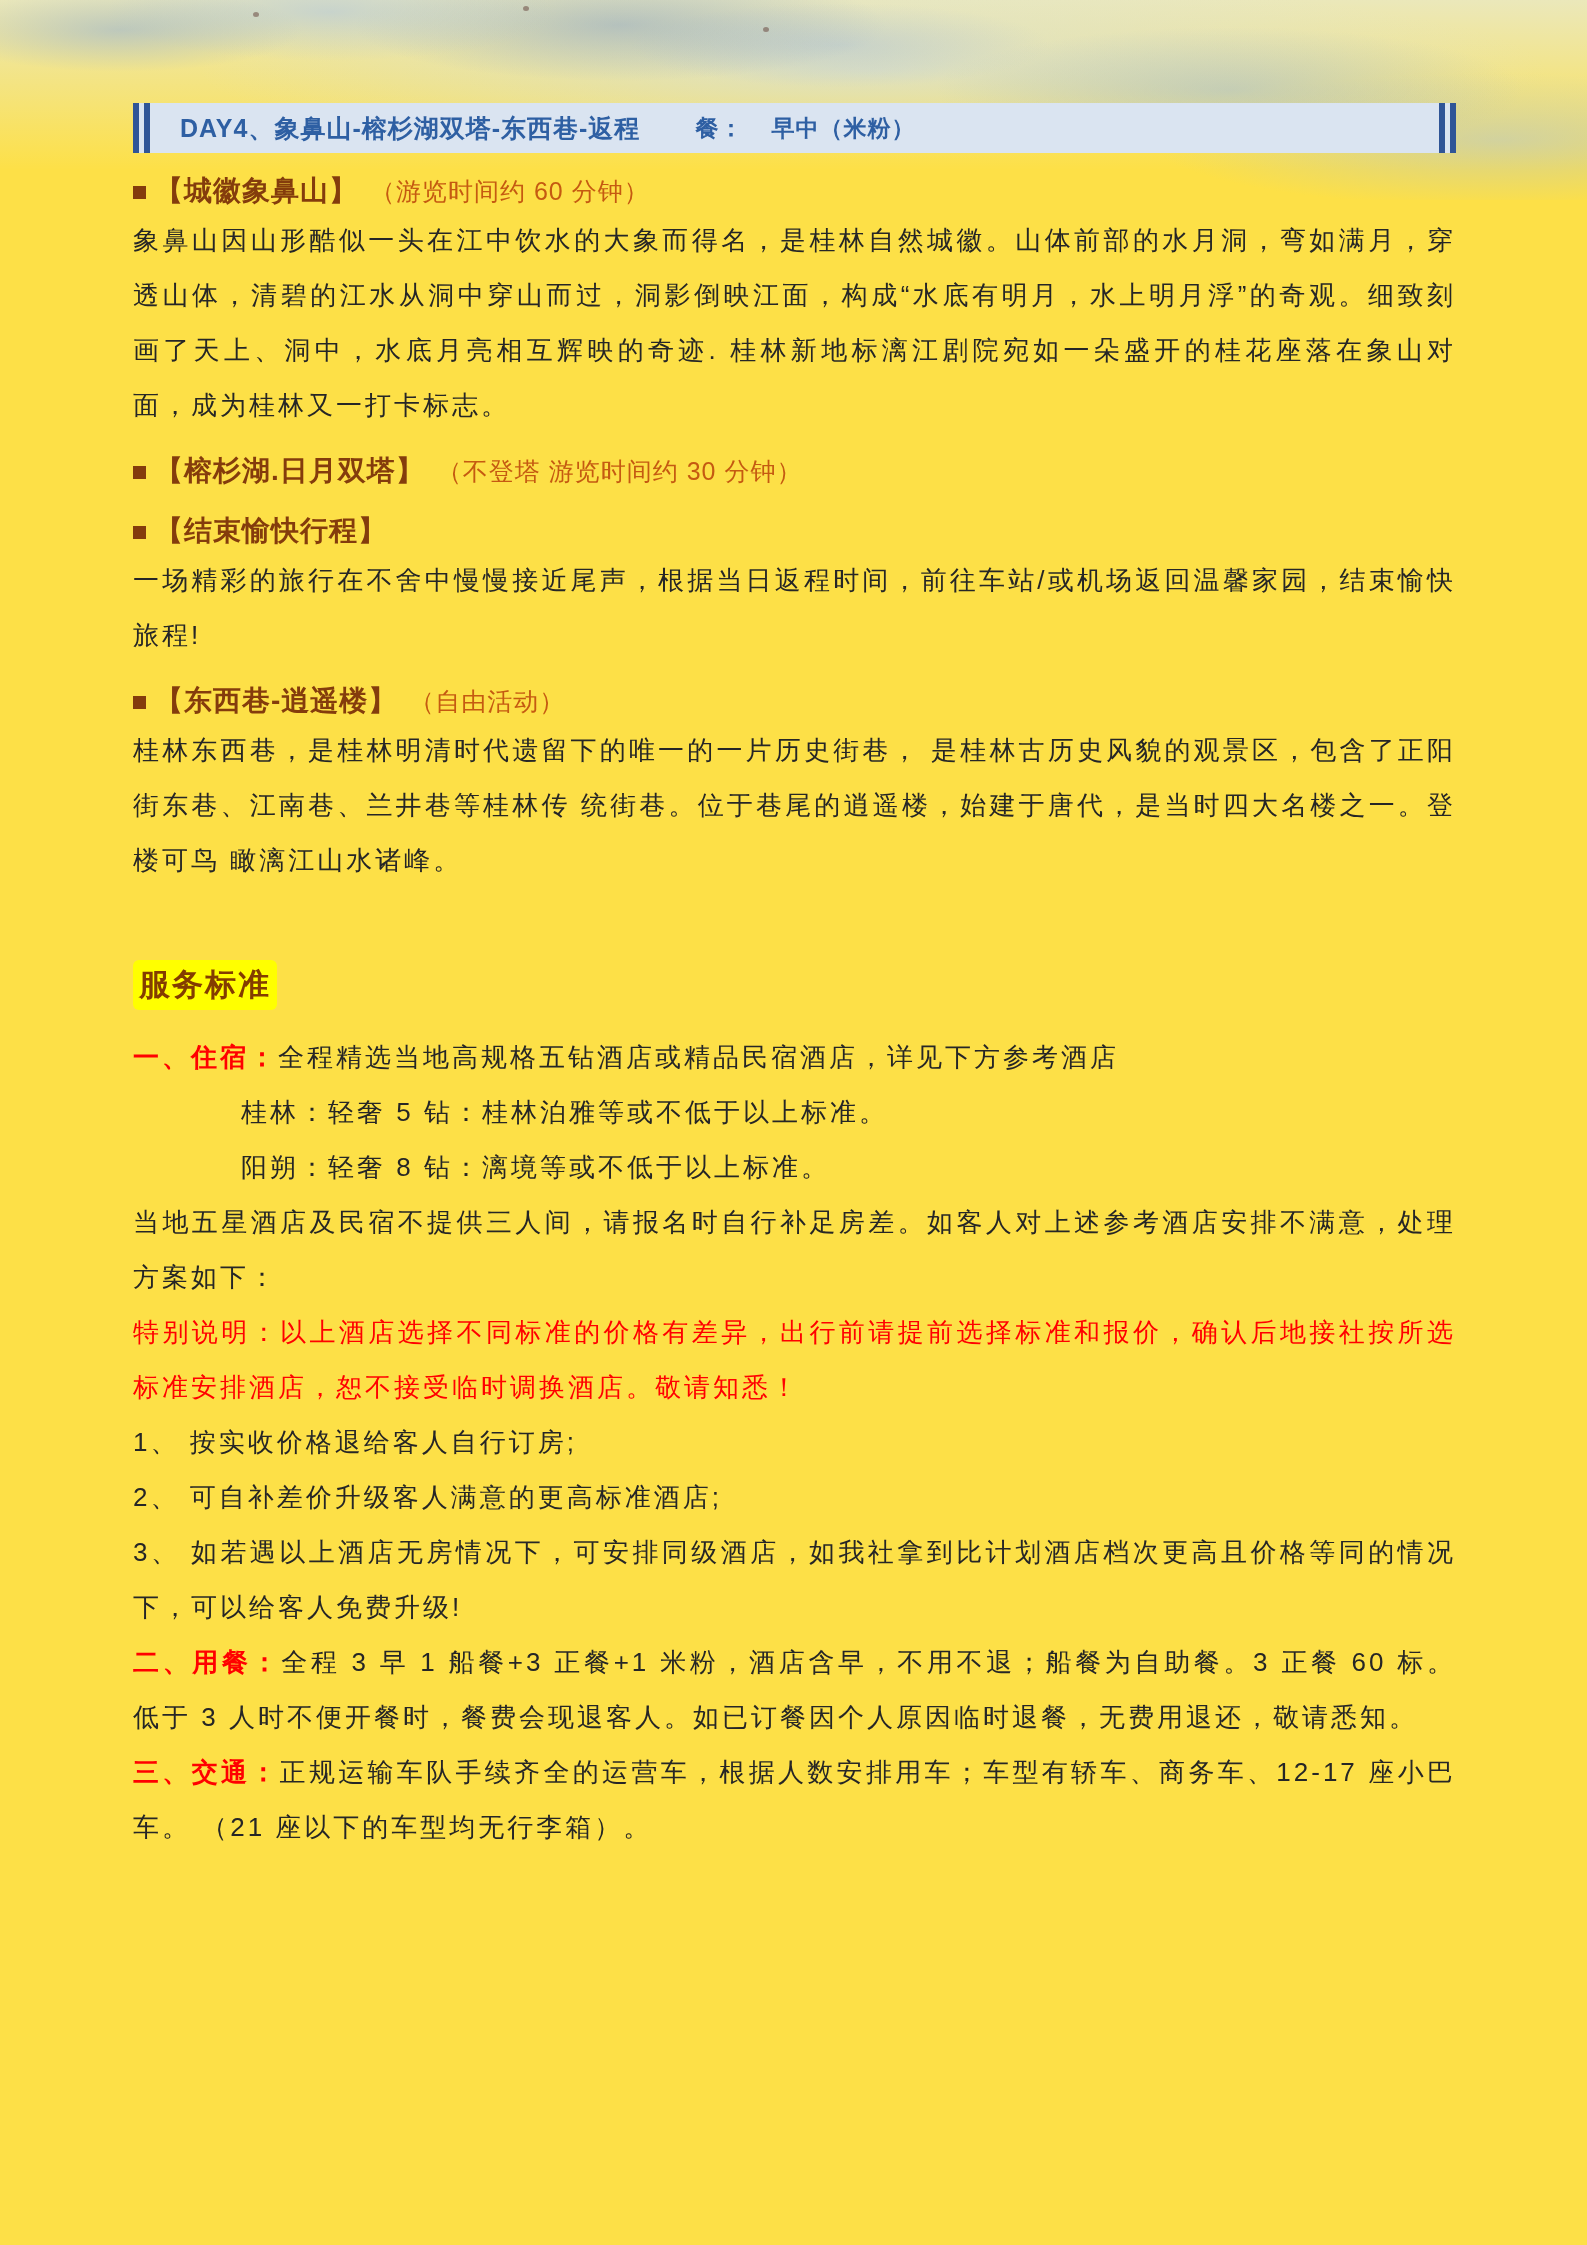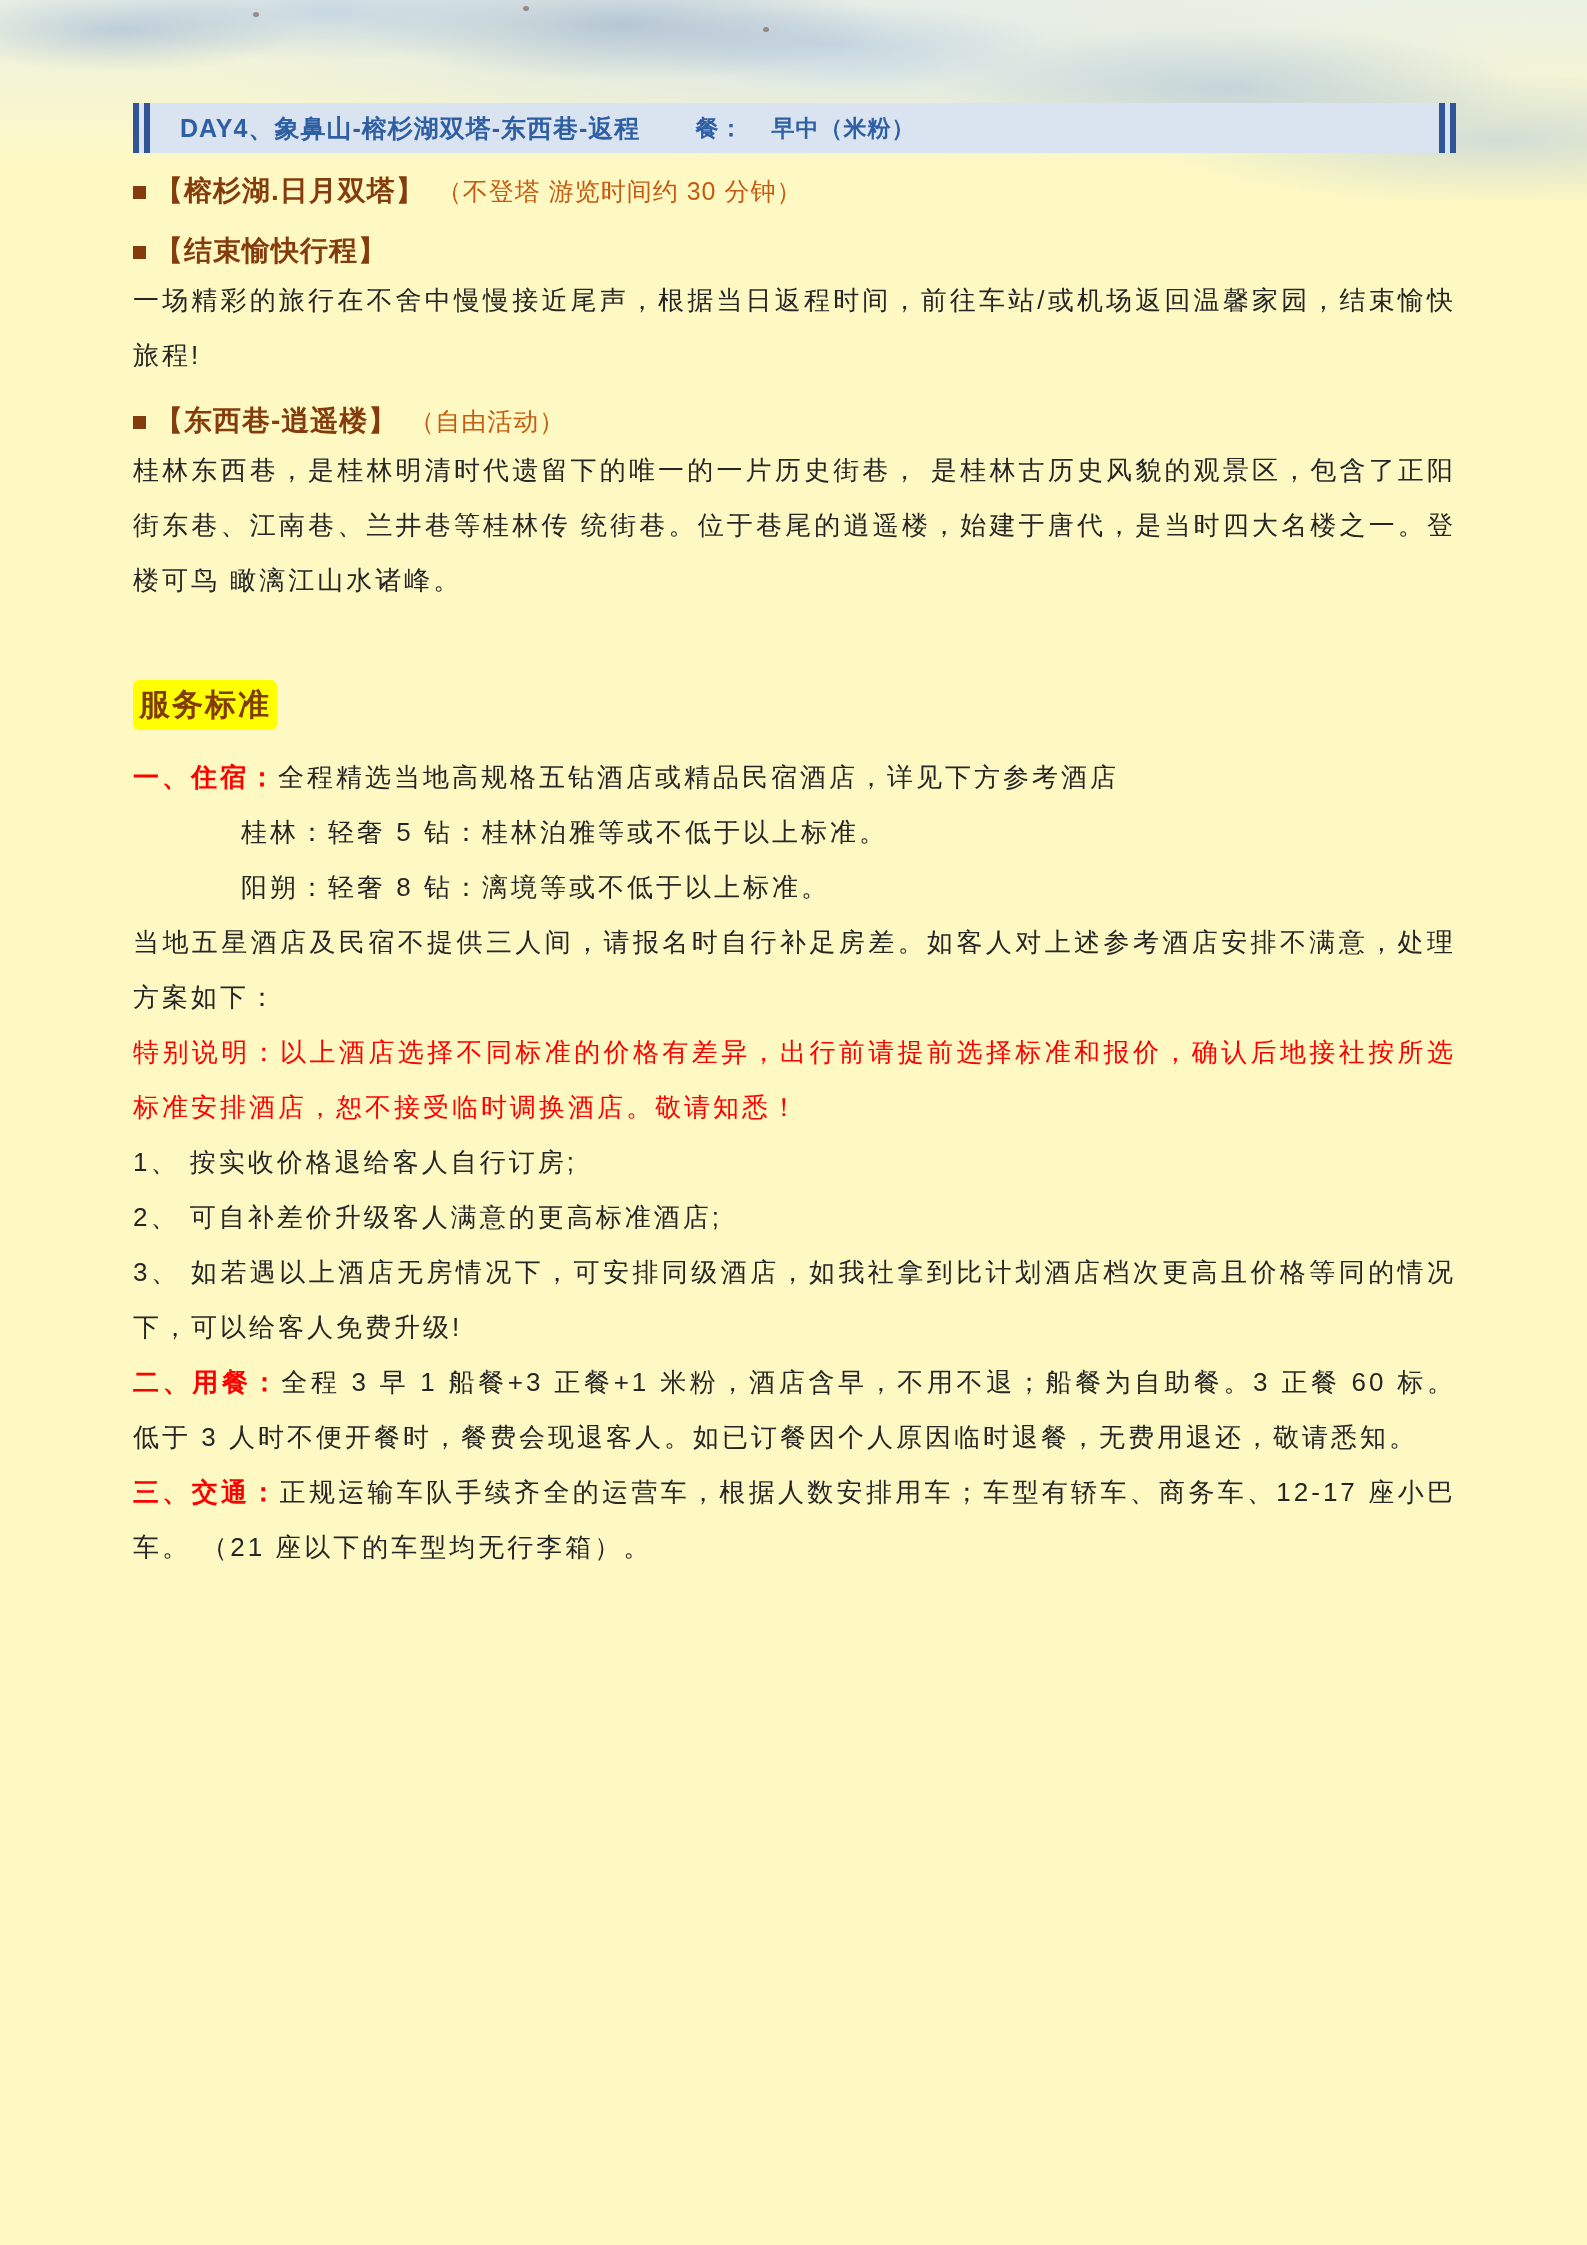--- a/index.html
+++ b/index.html
@@ -3,21 +3,21 @@
 <meta charset="utf-8">
 <style>
   * { margin:0; padding:0; box-sizing:border-box; }
   html,body { background:#ffffff; }
   body { font-family:"Liberation Sans","DejaVu Sans",sans-serif; }
 
   .page{
     position:relative;
     width:1587px; height:2245px;
     margin:0 auto;
-    background:#fef9c3;
+    background:#fde047;
     overflow:hidden;
   }
 
   
   .sky{
     position:absolute; top:0; left:0; width:100%; height:200px; pointer-events:none;
     background:
       radial-gradient(ellipse 260px 60px at 120px 30px,  rgba(140,170,210,.50), rgba(140,170,210,0) 70%),
       radial-gradient(ellipse 320px 70px at 330px 12px,  rgba(170,195,225,.55), rgba(170,195,225,0) 70%),
       radial-gradient(ellipse 380px 80px at 620px 25px,  rgba(120,150,195,.45), rgba(120,150,195,0) 70%),
@@ -107,20 +107,28 @@
   <div class="content">
 
     <div class="day-header">
       <span class="dbars"></span>
       <span class="day-title">DAY4、象鼻山-榕杉湖双塔-东西巷-返程</span>
       <span class="day-meal"><span class="meal-label">餐：</span><span class="meal-value">早中（米粉）</span></span>
       <span class="flex-spacer"></span>
       <span class="dbars"></span>
     </div>
 
+    <div class="sec">
+      <div class="sec-title">
+        <span class="sq"></span>
+        <span class="sec-name">【城徽象鼻山】</span>
+        <span class="sec-note">（游览时间约 60 分钟）</span>
+      </div>
+      <p class="body">象鼻山因山形酷似一头在江中饮水的大象而得名，是桂林自然城徽。山体前部的水月洞，弯如满月，穿透山体，清碧的江水从洞中穿山而过，洞影倒映江面，构成“水底有明月，水上明月浮”的奇观。细致刻画了天上、洞中，水底月亮相互辉映的奇迹. 桂林新地标漓江剧院宛如一朵盛开的桂花座落在象山对面，成为桂林又一打卡标志。</p>
+    </div>
 
     <div class="sec">
       <div class="sec-title">
         <span class="sq"></span>
         <span class="sec-name">【榕杉湖.日月双塔】</span>
         <span class="sec-note">（不登塔 游览时间约 30 分钟）</span>
       </div>
     </div>
 
     <div class="sec">

